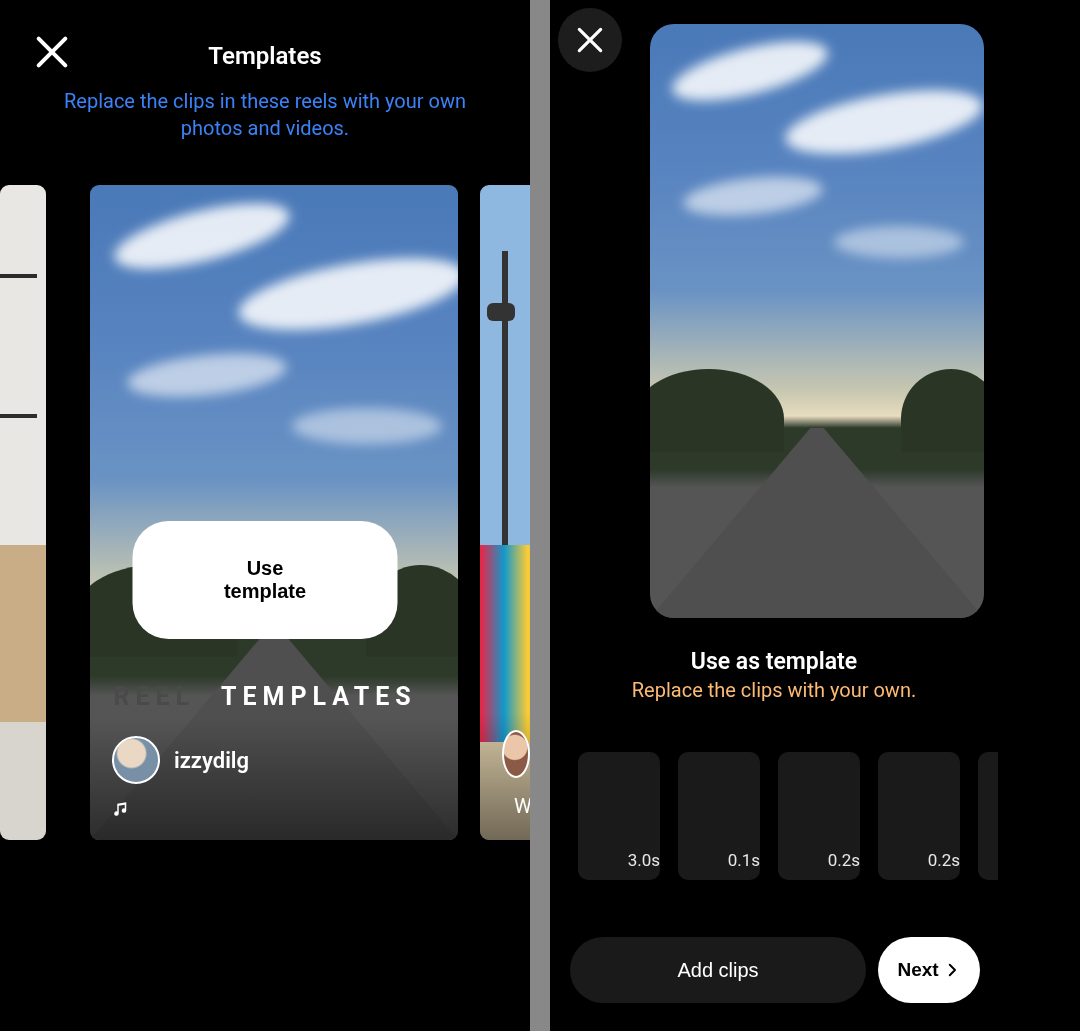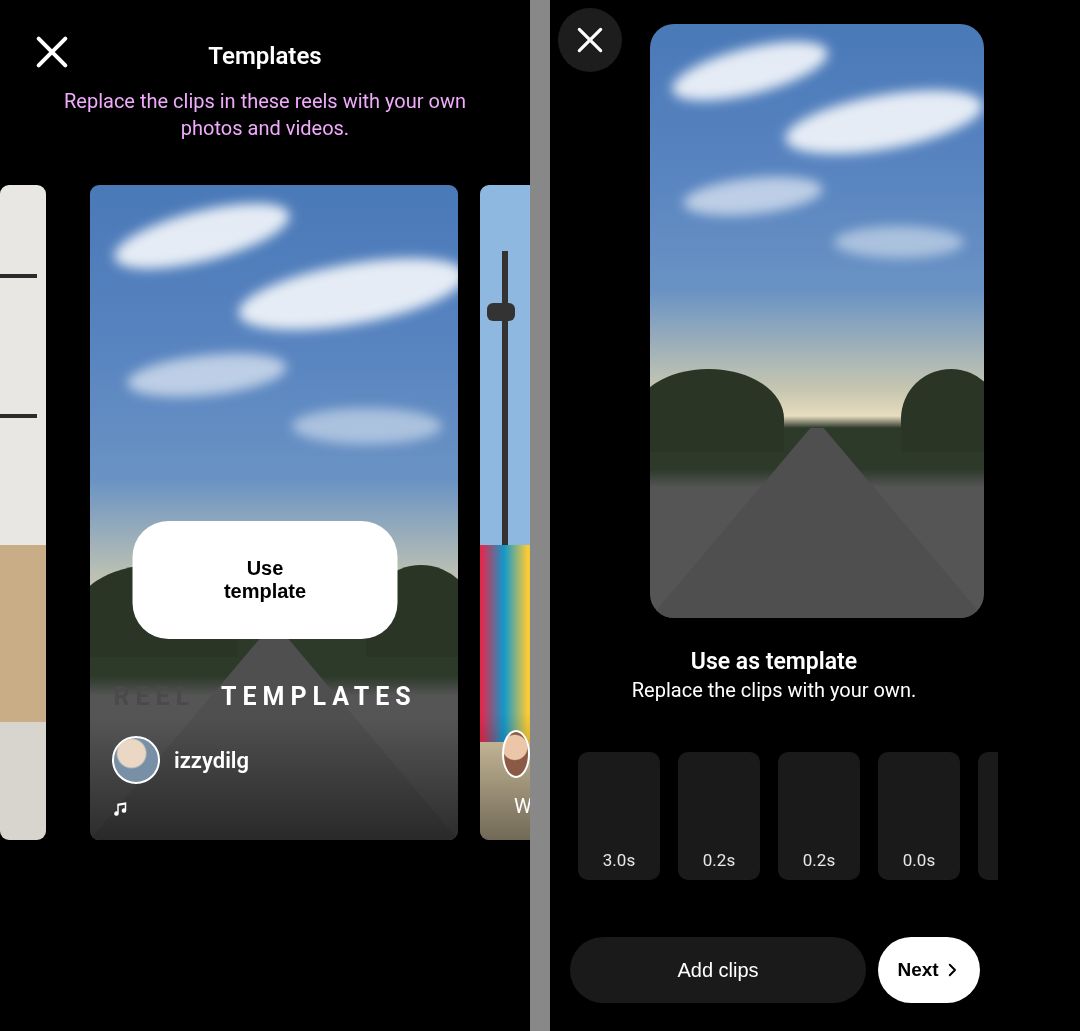--- a/index.html
+++ b/index.html
@@ -22,21 +22,21 @@
   .close-x {
     position: absolute; top: 32px; left: 32px;
     width: 40px; height: 40px; cursor: pointer;
   }
   .close-x svg { width: 100%; height: 100%; }
   .title {
     text-align: center; font-size: 24px; font-weight: 600;
     padding-top: 42px;
   }
   .subtitle {
-    text-align: center; font-size: 20px; color: #f0abfc;
+    text-align: center; font-size: 20px; color: #3b82f6;
     padding: 18px 40px 0 40px; line-height: 1.35;
   }
   .carousel {
     position: absolute; top: 185px; left: 0; right: 0; height: 655px;
     display: flex; align-items: stretch; overflow: hidden;
   }
   .card {
     flex: 0 0 auto; border-radius: 9px; overflow: hidden;
     position: relative; margin-right: 22px;
   }
@@ -129,34 +129,34 @@
   .preview {
     position: absolute; top: 24px; left: 100px;
     width: 334px; height: 594px; border-radius: 24px; overflow: hidden;
   }
   .rtitle {
     position: absolute; top: 648px; left: 0; right: 0;
     text-align: center; font-size: 23px; font-weight: 600;
   }
   .rsubtitle {
     position: absolute; top: 678px; left: 0; right: 0;
-    text-align: center; font-size: 20px; color: #ffffff;
+    text-align: center; font-size: 20px; color: #fdba74;
   }
   .clips {
     position: absolute; top: 752px; left: 28px; right: 0;
     display: flex; gap: 18px; overflow: hidden;
   }
   .clip {
     width: 82px; height: 128px; background: #1a1a1a; border-radius: 10px;
     position: relative; flex: 0 0 auto; cursor: pointer;
   }
   .clip.last { width: 24px; border-radius: 10px 0 0 10px; }
   .clip .dur {
     position: absolute; bottom: 10px; left: 0; right: 0;
-    text-align: center; font-size: 17px; color: #e8e8e8;
+    text-align: right; font-size: 17px; color: #e8e8e8;
     font-variant-numeric: tabular-nums;
   }
   .bottom-row {
     position: absolute; bottom: 28px; left: 20px; right: 18px;
     display: flex; gap: 12px;
   }
   .add-media-btn {
     flex: 1; background: #1a1a1a; color: #fff; border: none;
     border-radius: 40px; height: 66px; font-size: 20px; font-weight: 500; cursor: pointer;
   }
@@ -270,20 +270,23 @@
   </div>
 
   <div class="rtitle">Use as template</div>
   <div class="rsubtitle">Replace the clips with your own.</div>
 
   <div class="clips">
     <div class="clip">
         <div class="dur">3.0s</div>
       </div>
     <div class="clip">
+        <div class="dur">0.1s</div>
+      </div>
+    <div class="clip">
         <div class="dur">0.2s</div>
       </div>
     <div class="clip">
         <div class="dur">0.2s</div>
       </div>
     <div class="clip">
         <div class="dur">0.0s</div>
       </div>
     <div class="clip last"></div>
   </div>

